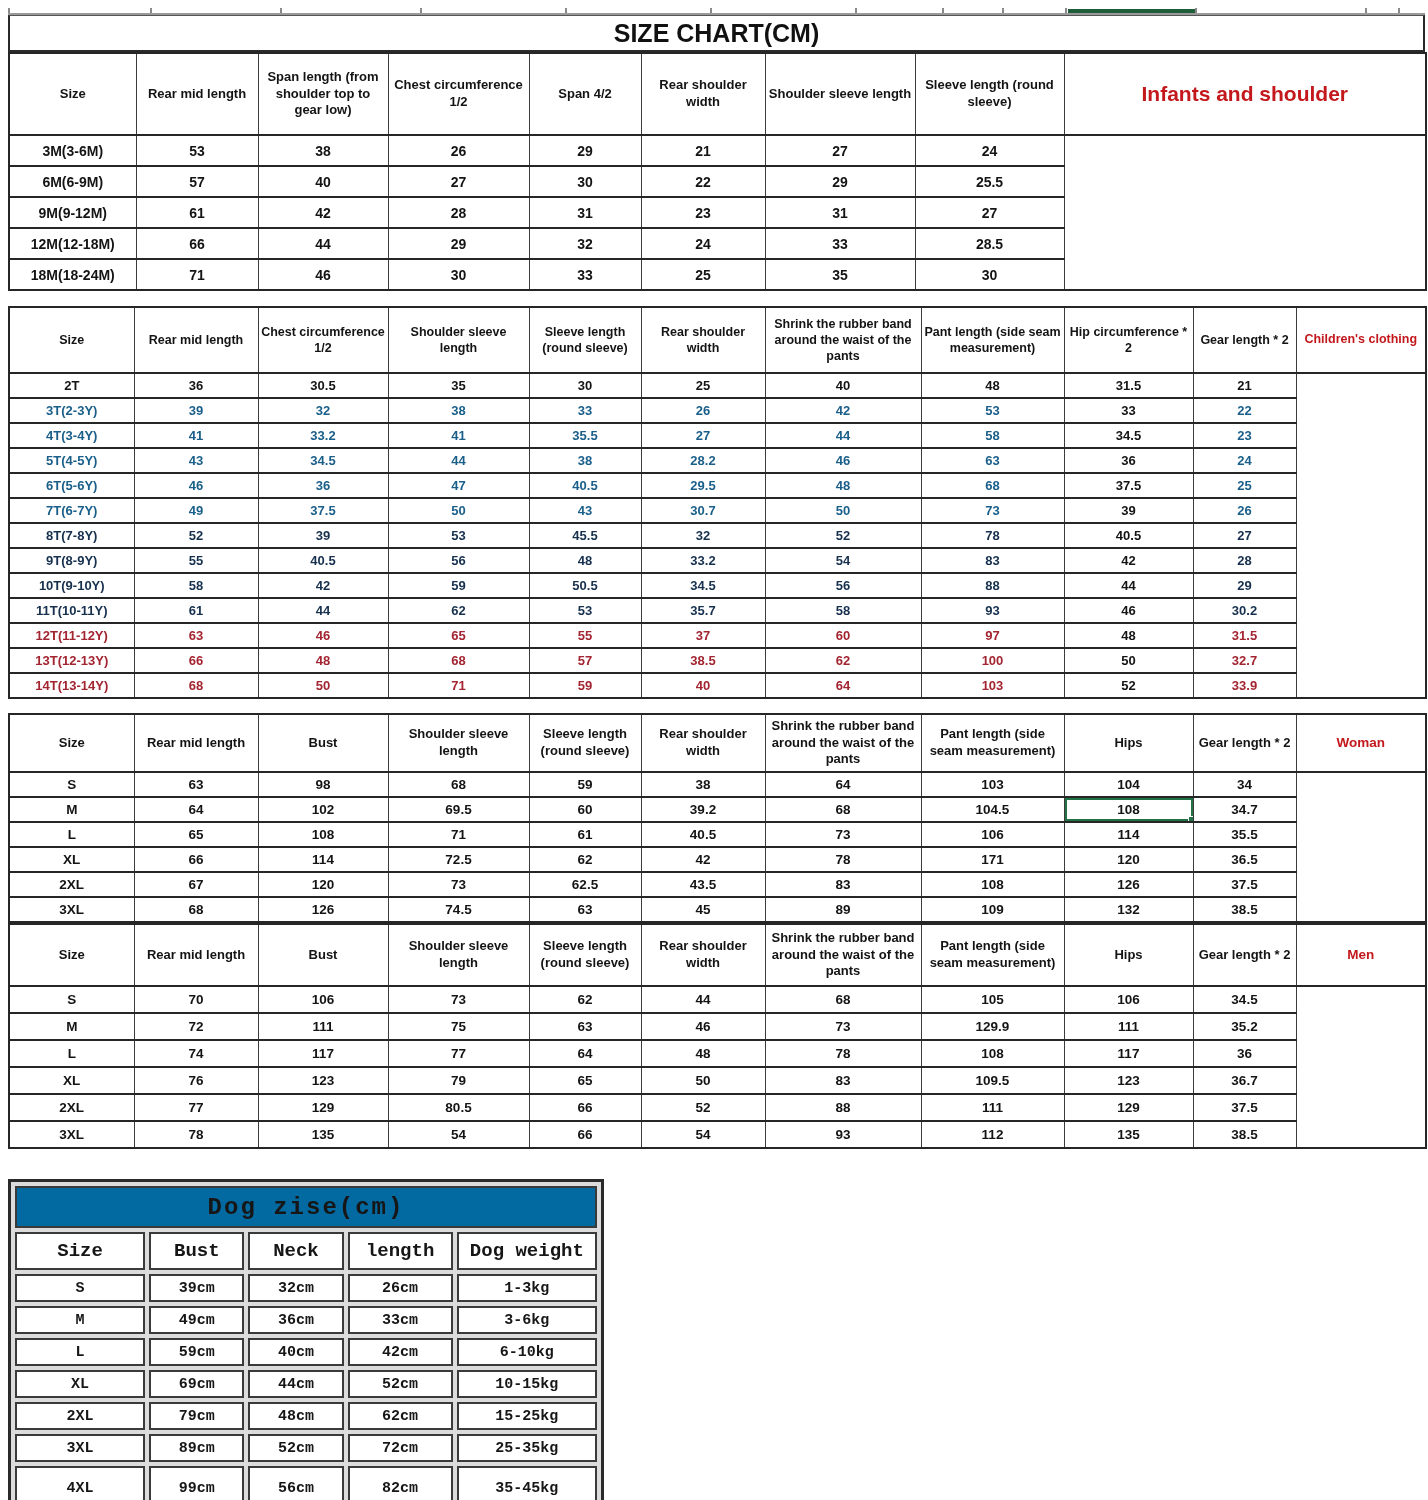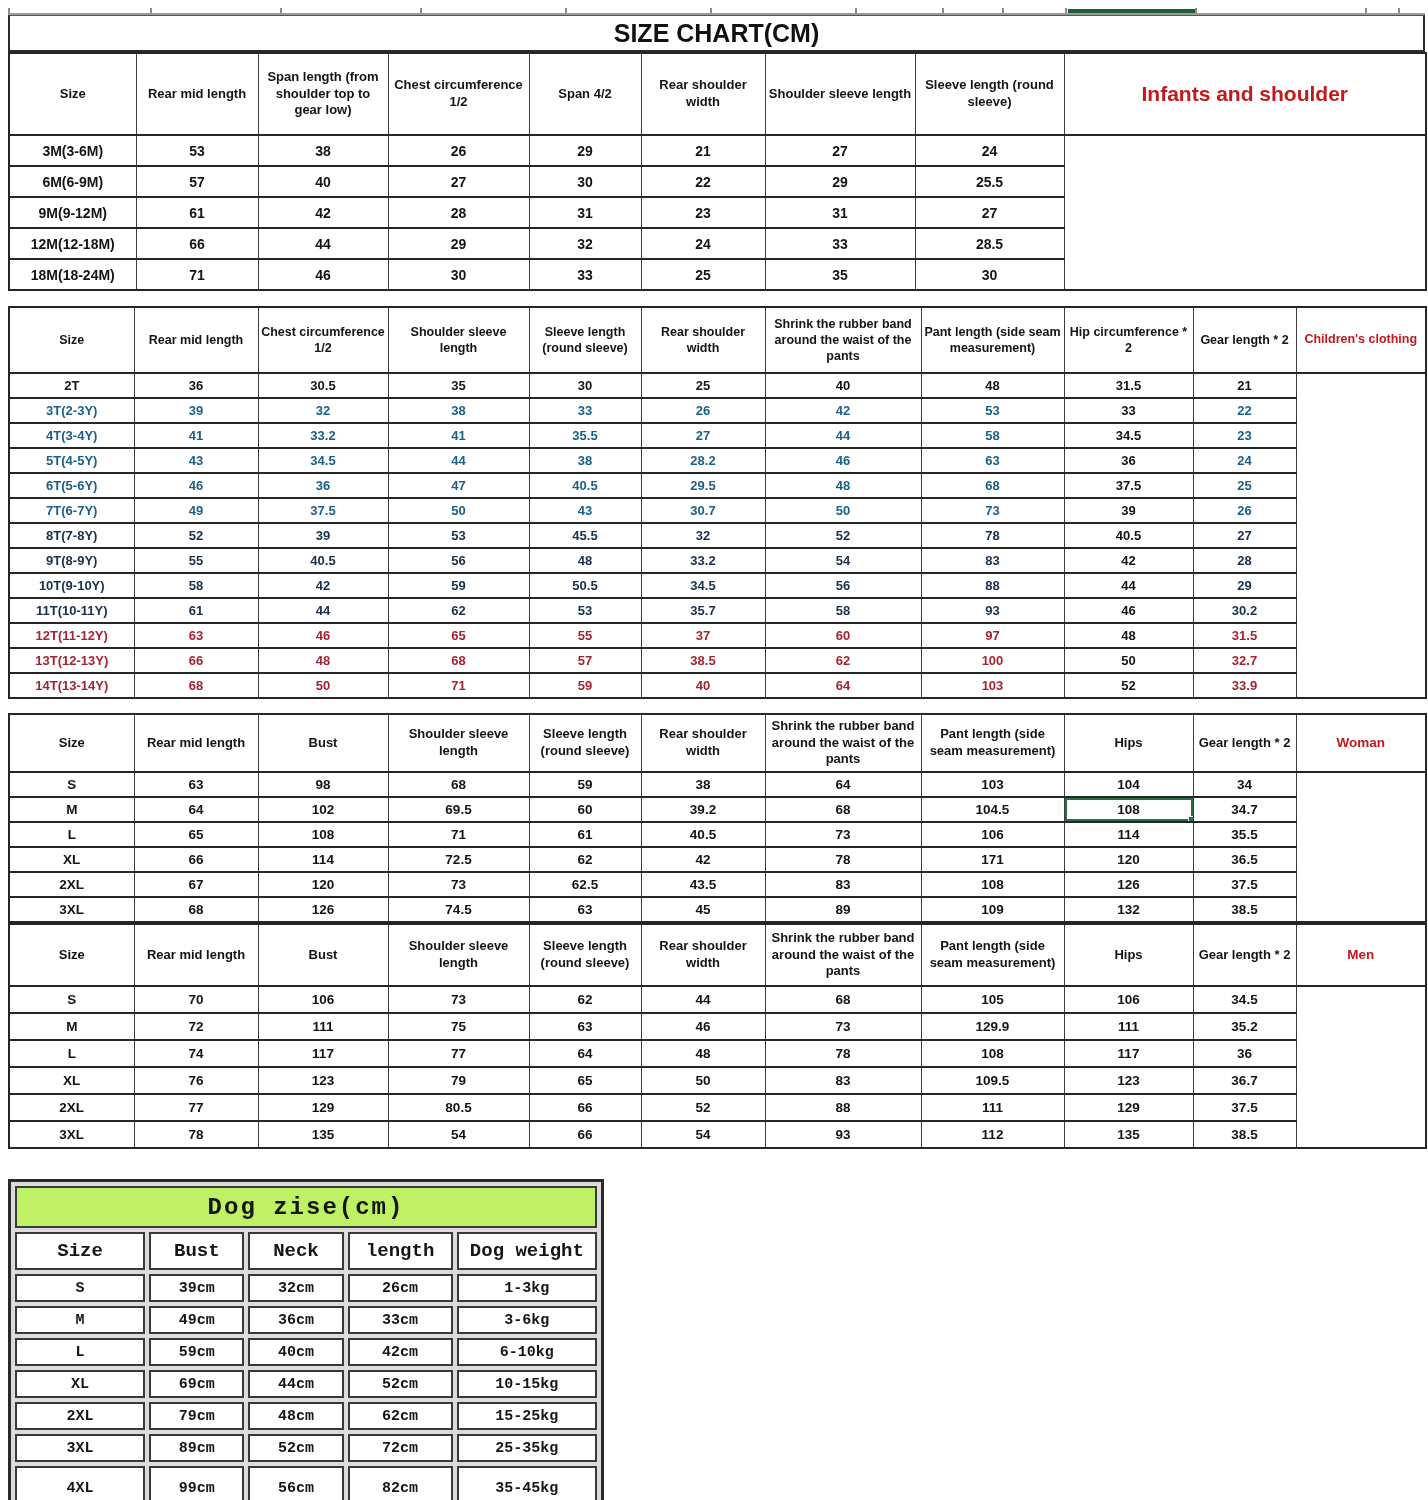--- a/index.html
+++ b/index.html
@@ -41,21 +41,21 @@
   tr.c-red td{color:#a32531;}
   table.grid td.k{color:#141414;}
   td.selected{box-shadow:inset 0 0 0 2px #217346;position:relative;}
   .handle{position:absolute;right:-4px;bottom:-4px;width:7px;height:7px;background:#217346;border:1px solid #fff;z-index:3;}
 
   
   table.dogtable{border-collapse:separate;border-spacing:4px;width:596px;table-layout:fixed;
     background:#dcdcdc;border:3px solid #2a2a2a;
     font-family:"Liberation Mono",monospace;font-weight:bold;color:#161616;}
   table.dogtable th,table.dogtable td{border:2px solid #3a3a3a;background:#fff;text-align:center;vertical-align:middle;overflow:hidden;}
-  table.dogtable .dog-title-cell{background:#bef264;font-size:24px;height:36px;letter-spacing:2px;text-align:center;}
+  table.dogtable .dog-title-cell{background:#0369a1;font-size:24px;height:36px;letter-spacing:2px;text-align:center;}
   table.dogtable th{font-size:19px;height:32px;}
   table.dogtable tbody td{font-size:15px;height:22px;}
   table.dogtable tbody tr:last-child td{height:38px;}
 </style>
 </head>
 <body>
 
 <div class="page">
 
   <div class="xl-strip">

